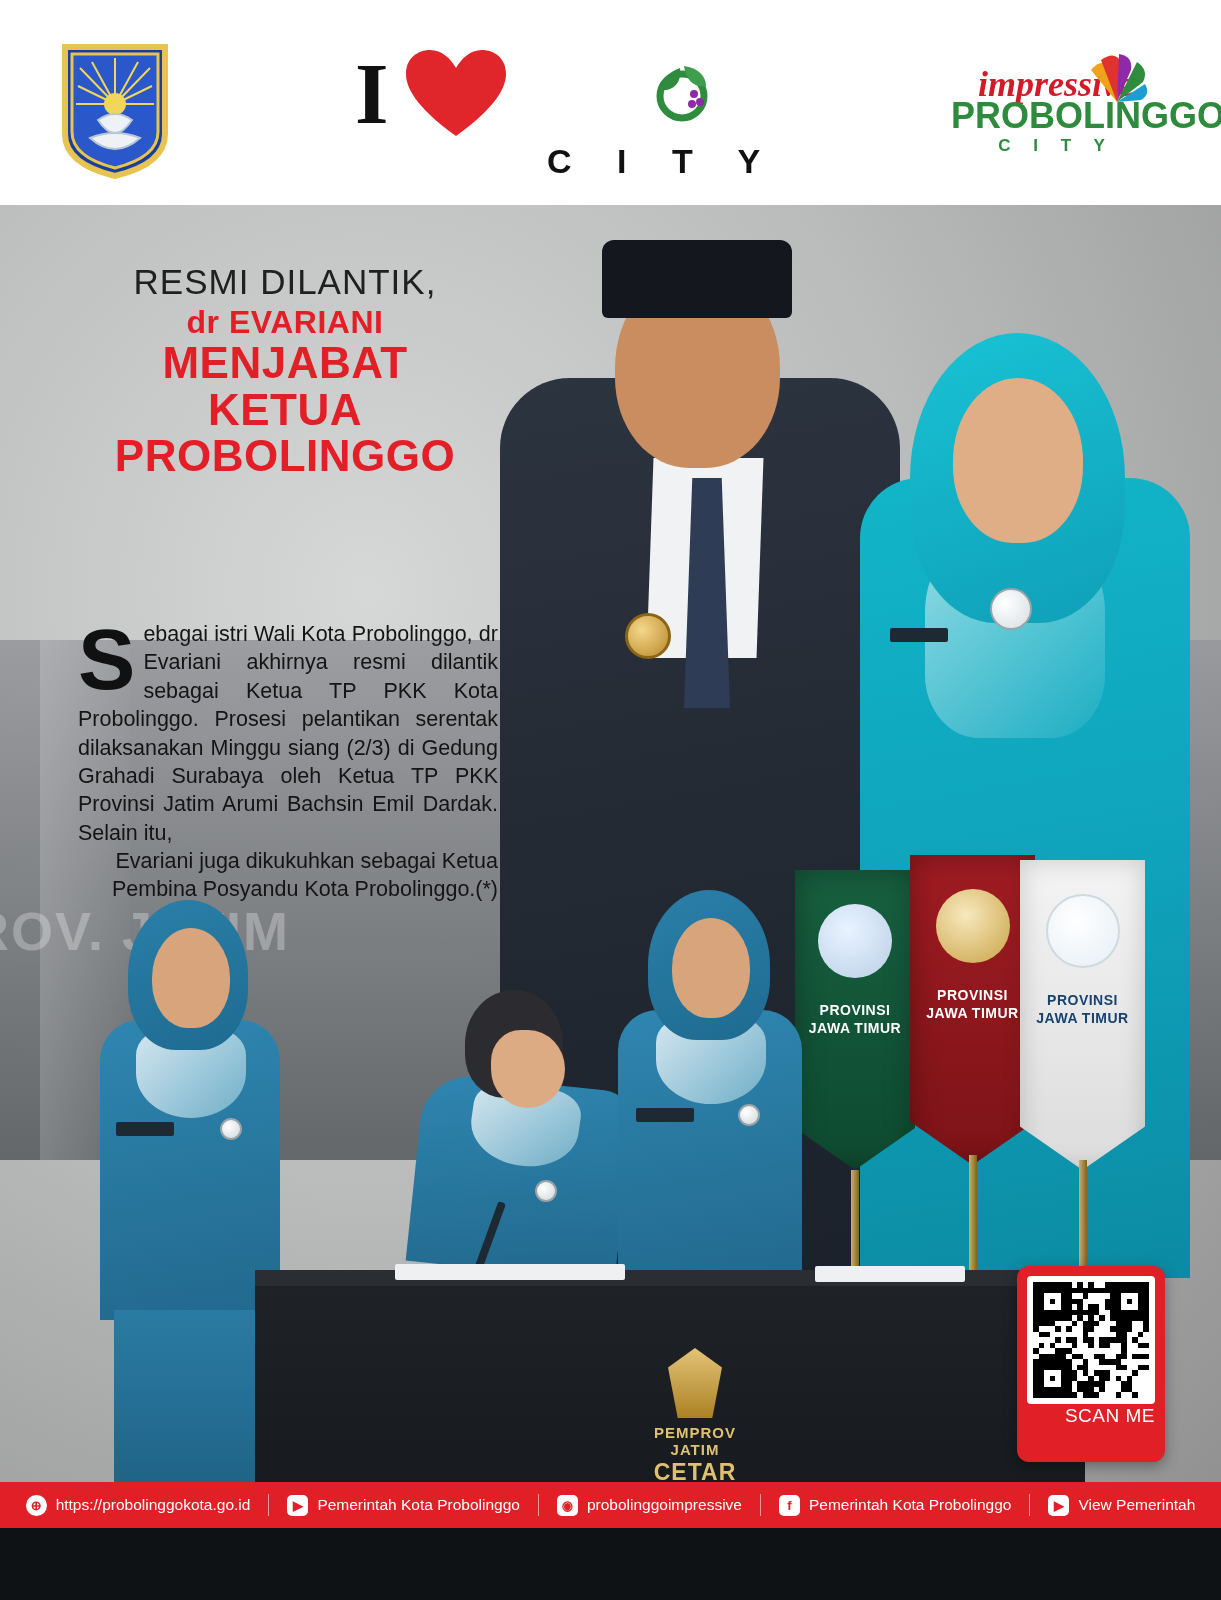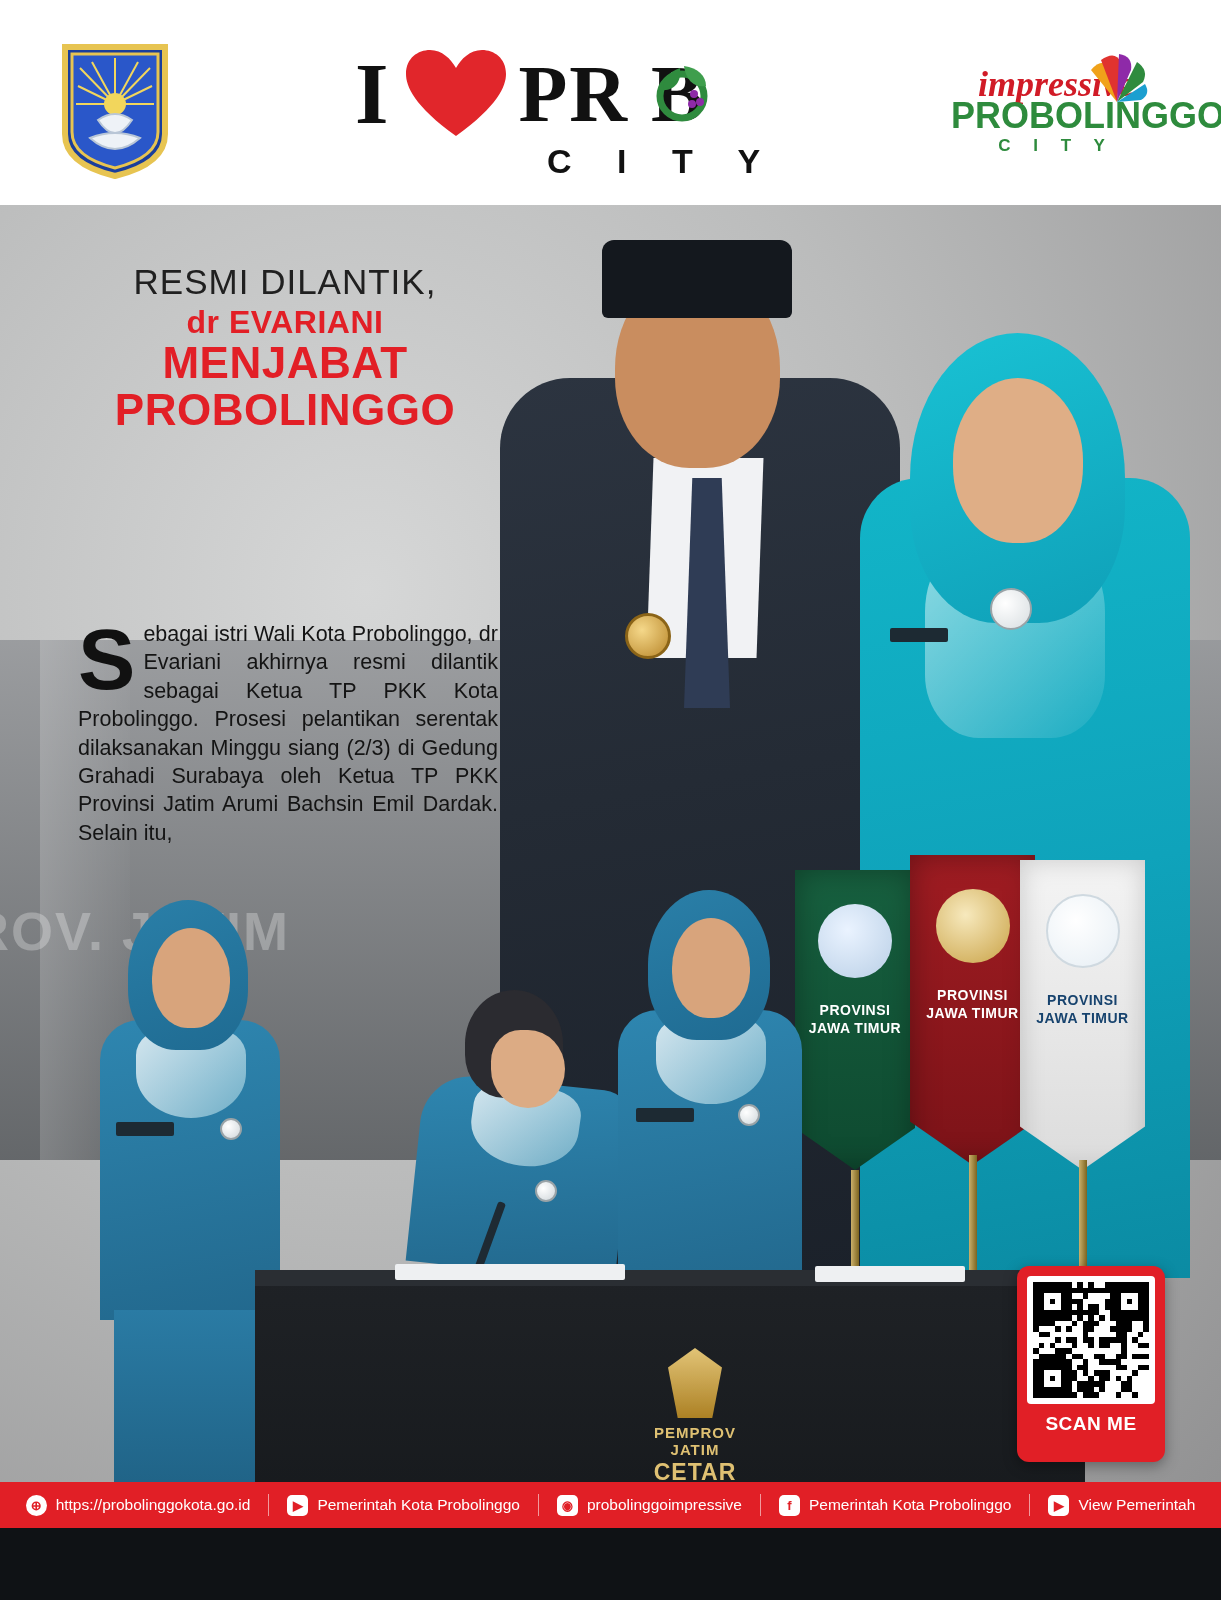--- a/index.html
+++ b/index.html
@@ -254,21 +254,21 @@
   .qr-card {
     position: absolute; right: 56px; bottom: 138px; width: 148px; height: 196px;
     background: #e11f26; border-radius: 12px; box-shadow: 0 4px 14px rgba(0,0,0,.35);
     padding: 10px 10px 0 10px;
   }
   .qr-box { width: 128px; height: 128px; background: #fff; border-radius: 4px; padding: 6px; }
   .qr-grid { width: 116px; height: 116px; display: grid; grid-template-columns: repeat(21, 1fr);
     grid-template-rows: repeat(21, 1fr); }
   .qr-grid i { background: #fff; }
   .qr-grid i.on { background: #000; }
-  .scan-me { text-align:center; color:#fff; font-weight: bold; font-size: 19px; margin-top: 9px; letter-spacing: .5px; }
+  .scan-me { text-align:right; color:#fff; font-weight: normal; font-size: 19px; margin-top: 1px; letter-spacing: .5px; }
 
   
   .footer {
     position: absolute; left: 0; bottom: 72px; width: 1221px; height: 46px;
     background: #e11f26; display: flex; align-items: center; justify-content: center; gap: 0px;
   }
   .f-item { display: flex; align-items: center; gap: 9px; color: #fff; font-size: 15.5px; padding: 0 18px; }
   .f-sep { width: 1px; height: 22px; background: rgba(255,255,255,.55); }
   .f-ic { width: 21px; height: 21px; background:#fff; border-radius: 5px; color:#e11f26;
     display:flex; align-items:center; justify-content:center; font-size: 13px; font-weight:bold; }
@@ -388,21 +388,20 @@
     </div>
 
     <div class="logo-ilove">
       <div class="ilove-row">
         <span class="ilove-i">I</span>
         <span class="ilove-heart">
           <svg viewBox="0 0 104 92">
               <path d="M52 88 C10 58 2 38 2 26 C2 10 14 2 26 2 C38 2 47 11 52 20 C57 11 66 2 78 2 C90 2 102 10 102 26 C102 38 94 58 52 88 Z" fill="#e1262b"></path>
             </svg>
         </span>
-        <span class="ilove-prob">PR B</span>
         <span class="leaf-o" style="position:absolute;left:295px;top:12px;">
           <svg width="64" height="64" viewBox="0 0 64 64">
             <circle cx="32" cy="36" r="22" fill="none" stroke="#2f8b3e" stroke-width="7"></circle>
             <path d="M34 6 C48 8 56 16 56 26 C46 28 36 22 34 6 Z" fill="#3f9e4d"></path>
             <path d="M30 8 C18 12 12 20 14 30 C24 30 32 22 30 8 Z" fill="#2f8b3e"></path>
             <circle cx="44" cy="34" r="4" fill="#8e2aa8"></circle>
             <circle cx="50" cy="42" r="4" fill="#8e2aa8"></circle>
             <circle cx="42" cy="44" r="4" fill="#8e2aa8"></circle>
           </svg>
         </span>
@@ -425,27 +424,29 @@
       <div class="imp-sub">C I T Y</div>
     </div>
   </div>
 
 
   <div class="headline">
     <div class="hl-kicker">RESMI DILANTIK,</div>
     <div class="hl-main">
       <span class="hl-line big">dr EVARIANI</span>
       <span class="hl-line">MENJABAT</span>
+      <span class="hl-line">KETUA</span>
       <span class="hl-line">PROBOLINGGO</span>
     </div>
   </div>
 
   <div class="article">
     <span class="dropcap">S</span>
     <p>ebagai istri Wali Kota Probolinggo, dr Evariani akhirnya resmi dilantik sebagai Ketua TP PKK Kota Probolinggo. Prosesi pelantikan serentak dilaksanakan Minggu siang (2/3) di Gedung Grahadi Surabaya oleh Ketua TP PKK Provinsi Jatim Arumi Bachsin Emil Dardak. Selain itu,</p>
+    <p class="tail">Evariani juga dikukuhkan sebagai Ketua Pembina Posyandu Kota Probolinggo.(*)</p>
   </div>
 
   <div class="qr-card">
     <div class="qr-box">
       <div class="qr-grid" id="qrgrid">
           <i class="on"></i>
           <i class="on"></i>
           <i class="on"></i>
           <i class="on"></i>
           <i class="on"></i>

